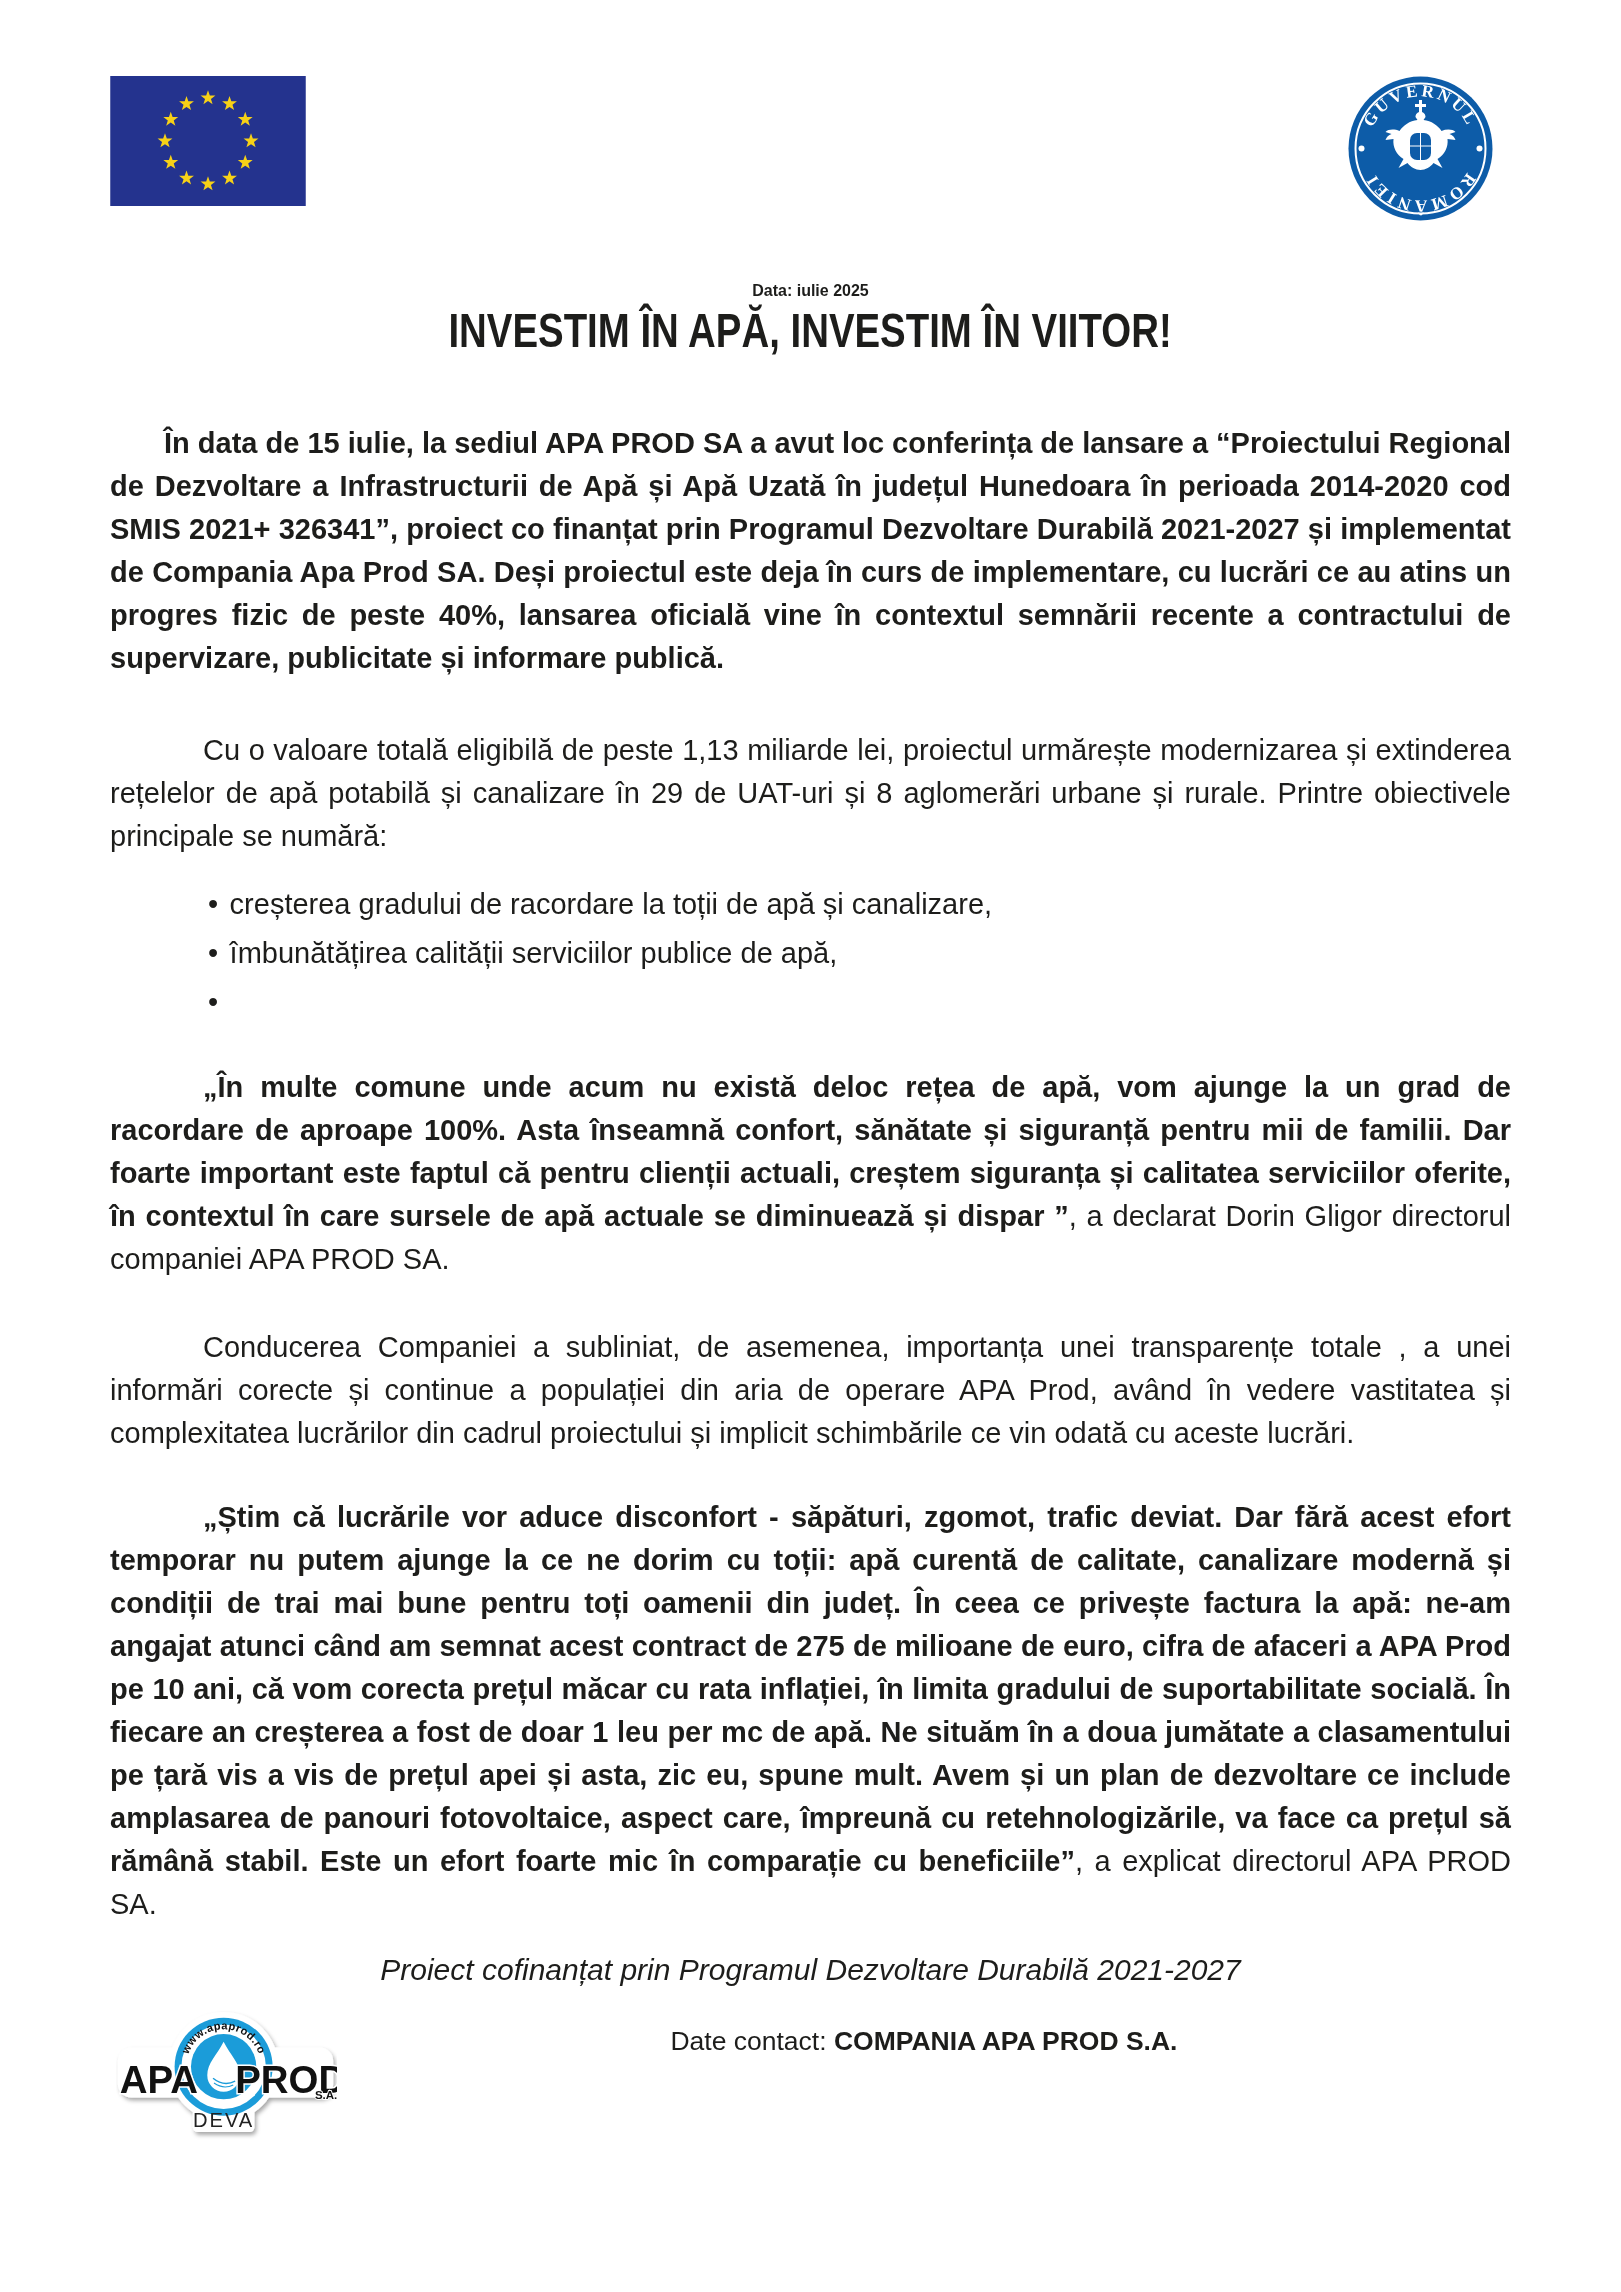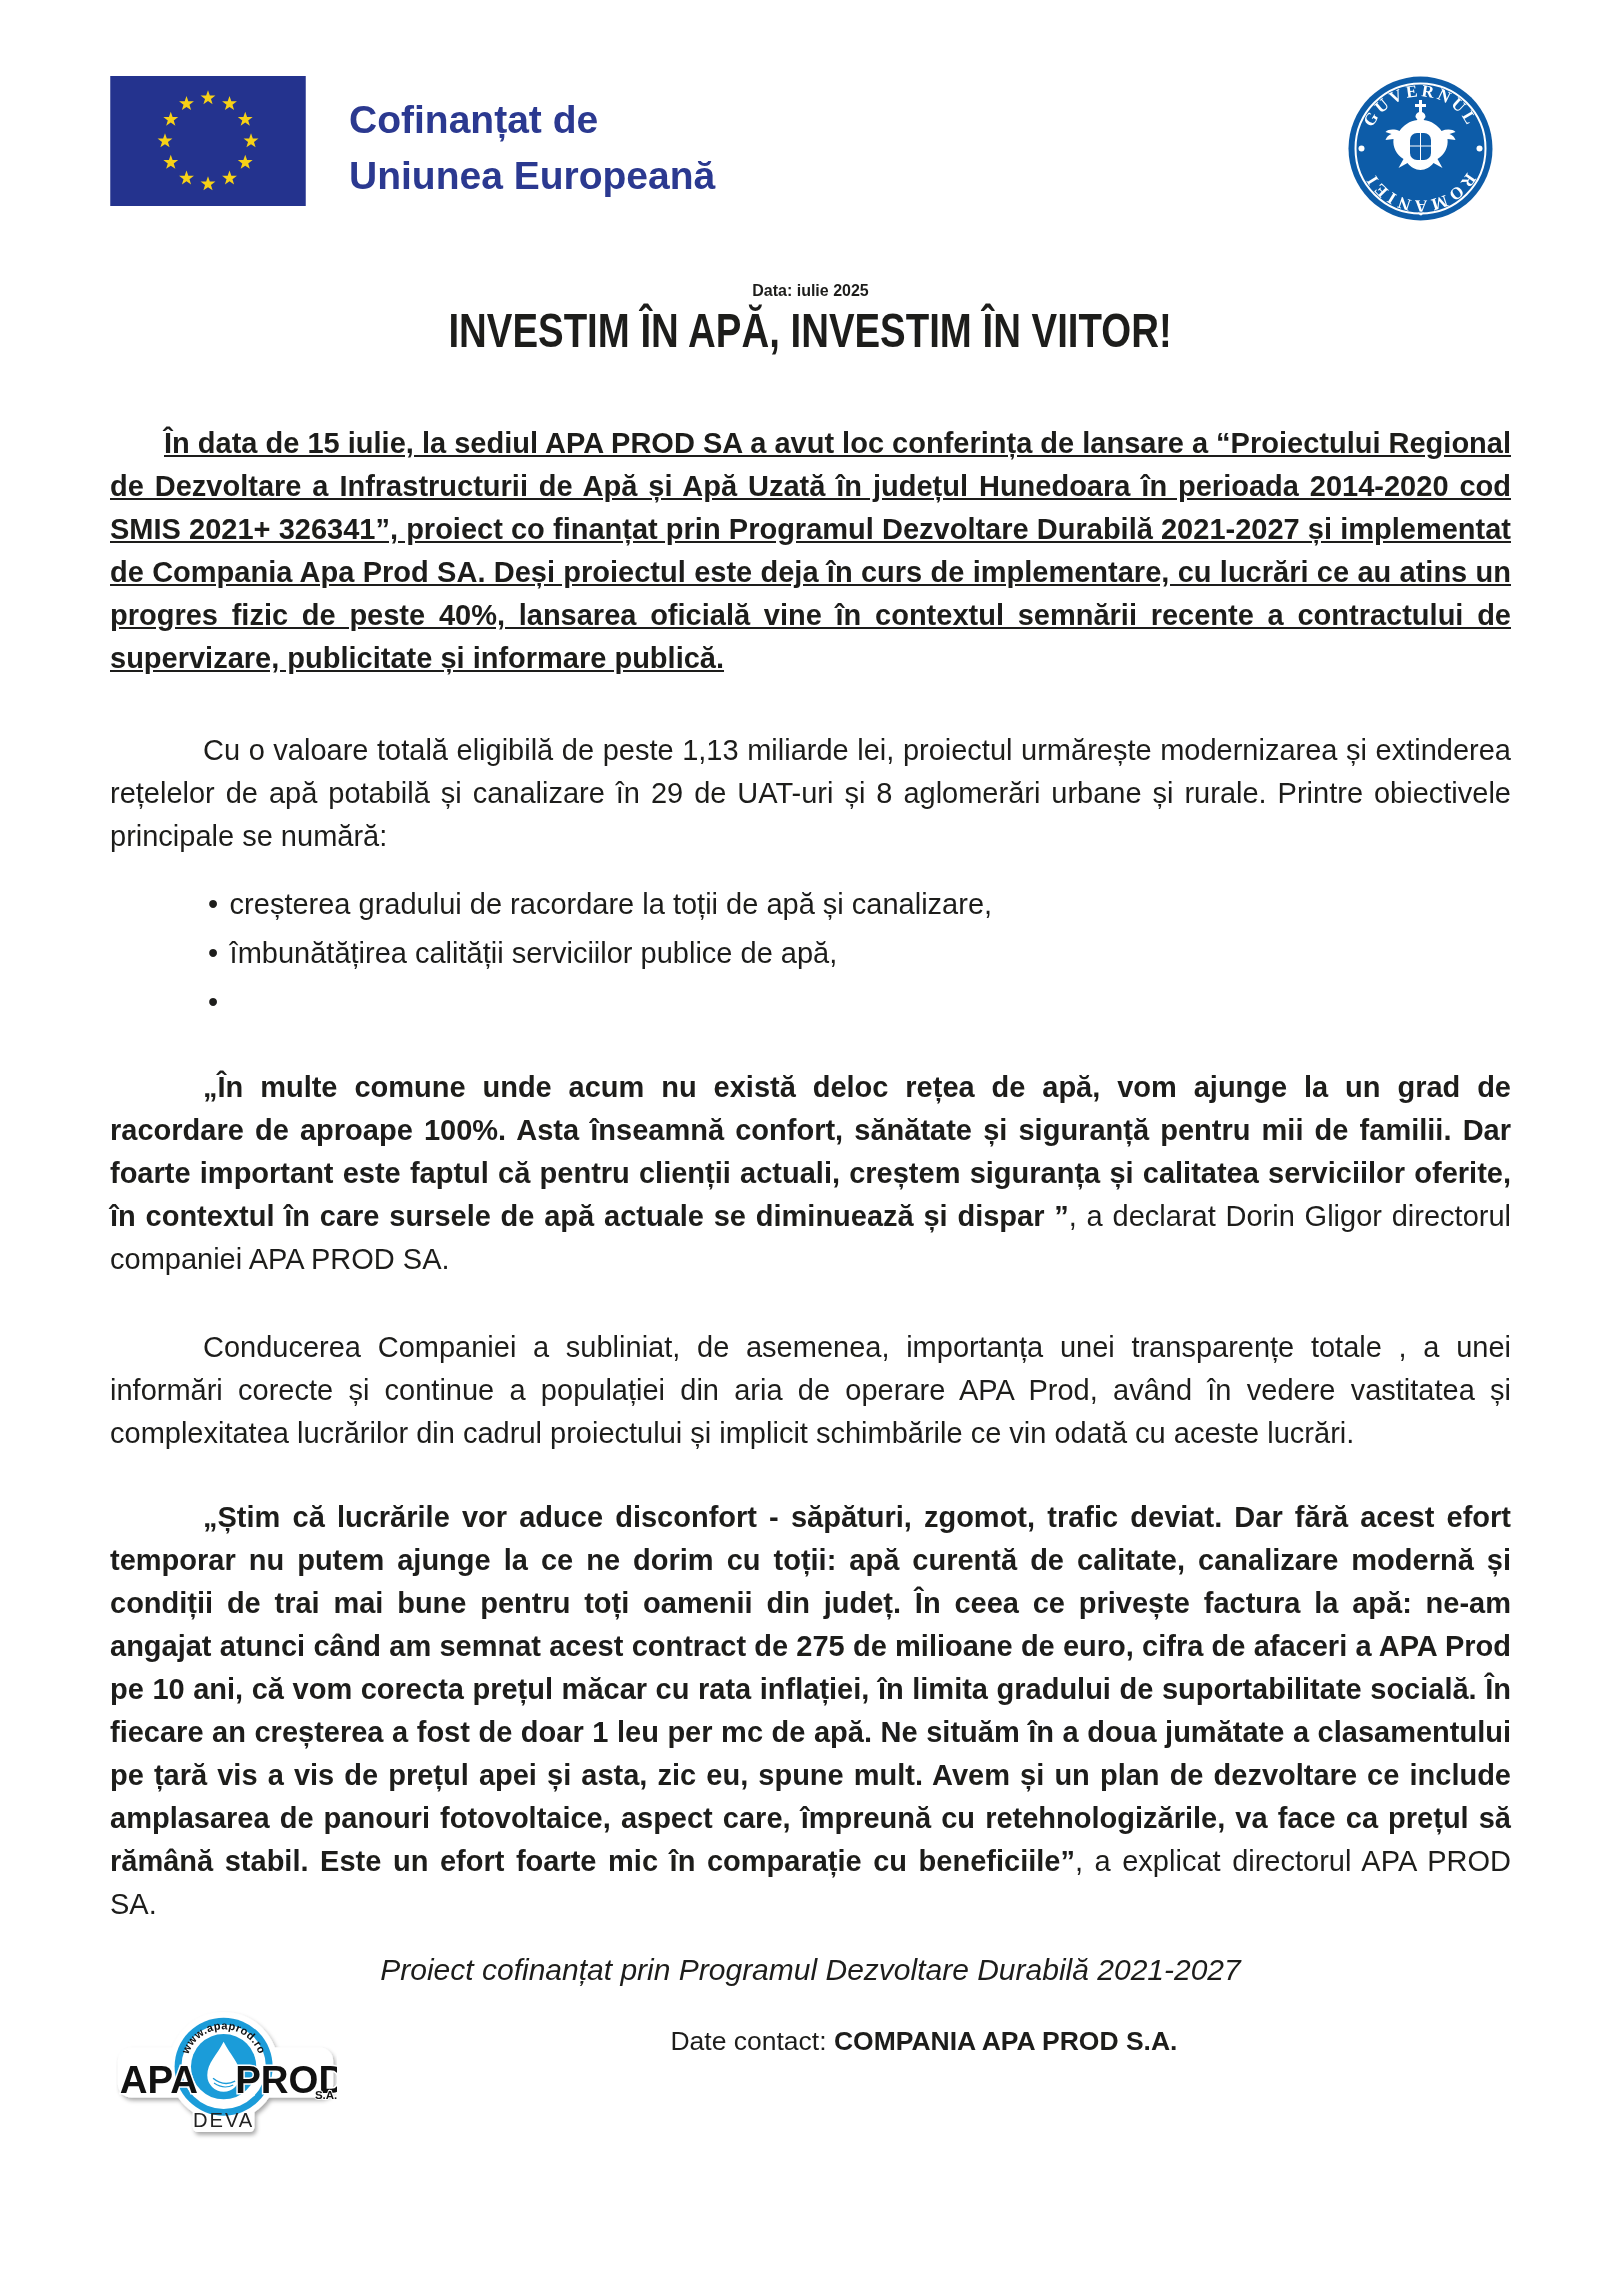--- a/index.html
+++ b/index.html
@@ -19,21 +19,21 @@
   .eu-block{display:flex;gap:43px;align-items:flex-start;}
   .eu-flag{flex:none;}
   .eu-text{padding-top:15.7px;font-size:39px;line-height:56px;font-weight:bold;color:#2b3990;}
   .gov-seal{flex:none;margin-right:17.6px;}
   
   .date-line{margin-top:61px;text-align:center;font-size:16px;font-weight:bold;}
   .doc-title{margin:2px 0 0 0;text-align:center;font-size:48px;line-height:57px;font-weight:bold;}
   .doc-title .condense{display:inline-block;transform:scaleX(0.8);transform-origin:center;white-space:nowrap;}
   
   .para{font-size:29px;line-height:43px;text-align:justify;margin:0;}
-  .p-bold{font-weight:bold;text-decoration:underline;}
+  .p-bold{font-weight:bold;}
   .ind-sm{text-indent:54px;}
   .ind-lg{text-indent:93px;}
   .p1{margin-top:63px;}
   .p2{margin-top:49px;}
   .bullets{margin:21.6px 0 0 0;padding:0 0 0 98px;list-style:none;font-size:29px;line-height:49px;}
   .bullets li{display:flex;}
   .bullet-dot{flex:none;width:21.6px;}
   .quote1{margin-top:39px;}
   .p3{margin-top:45px;}
   .quote2{margin-top:41px;}
@@ -66,24 +66,20 @@
         <use href="#star" transform="translate(144,66.5)"></use>
         <use href="#star" transform="translate(138.1,88.5)"></use>
         <use href="#star" transform="translate(122,104.6)"></use>
         <use href="#star" transform="translate(100,110.5)"></use>
         <use href="#star" transform="translate(78,104.6)"></use>
         <use href="#star" transform="translate(61.9,88.5)"></use>
         <use href="#star" transform="translate(56,66.5)"></use>
         <use href="#star" transform="translate(61.9,44.5)"></use>
         <use href="#star" transform="translate(78,28.4)"></use>
       </svg>
-      <div class="eu-text">
-        <div>Cofinanțat de</div>
-        <div>Uniunea Europeană</div>
-      </div>
     </div>
 
     <svg class="gov-seal" width="145" height="145" viewBox="0 0 145 145">
       <circle cx="72.5" cy="72.5" r="72" fill="#0d5ca8"></circle>
       <circle cx="72.5" cy="72.5" r="65" fill="none" stroke="#ffffff" stroke-width="2"></circle>
       <defs>
         <path id="arcTop" d="M 20.5,72.5 A 52,52 0 0 1 124.5,72.5" fill="none"></path>
         <path id="arcBot" d="M 124.5,72.5 A 52,52 0 0 1 20.5,72.5" fill="none"></path>
       </defs>
       <text class="seal-text" font-size="17" fill="#ffffff" letter-spacing="3">

